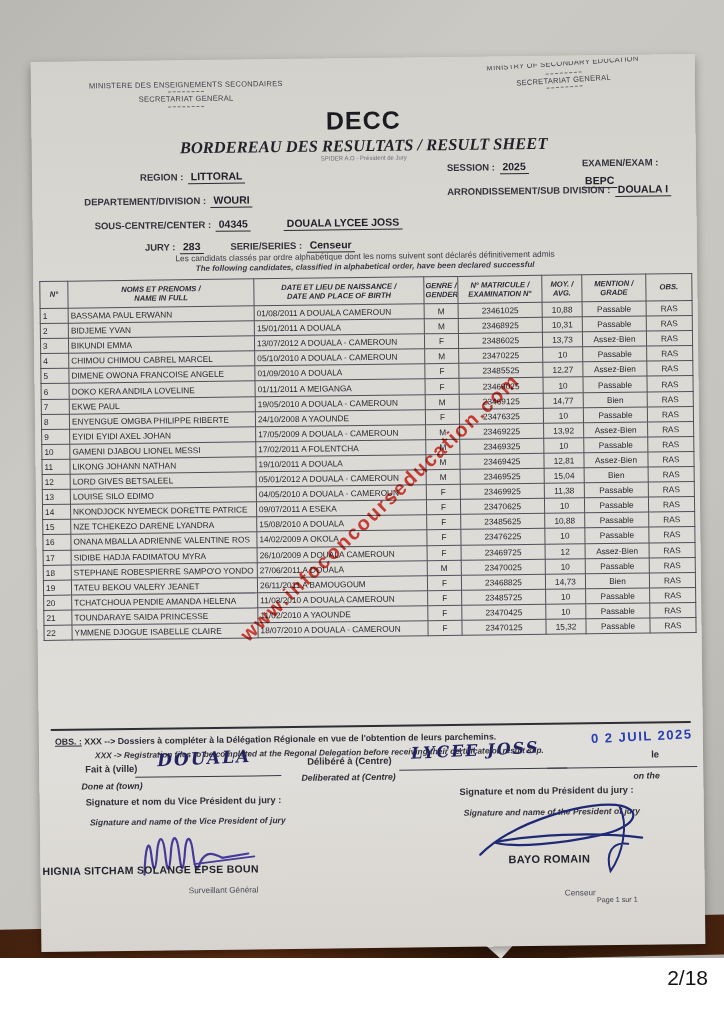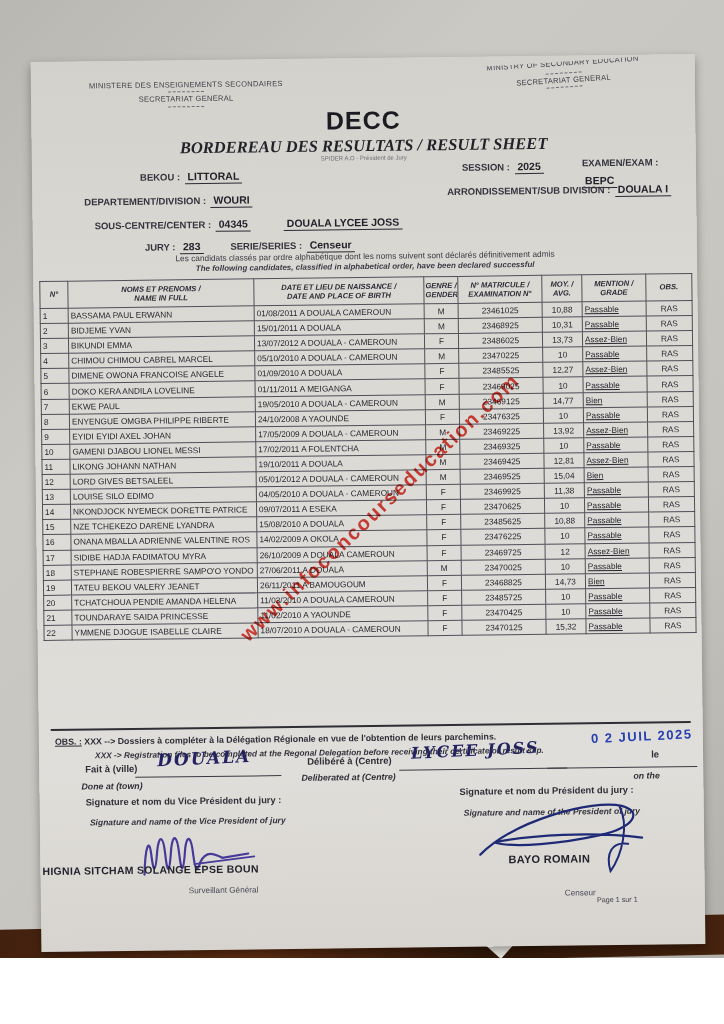--- a/index.html
+++ b/index.html
@@ -33,21 +33,21 @@
   table.results{position:absolute;left:6px;top:219px;width:652px;border-collapse:collapse;
                 table-layout:fixed;background:transparent;}
   table.results th,table.results td{border:1px solid #50505a;overflow:hidden;white-space:nowrap;}
   table.results th{font-size:7.6px;font-style:italic;font-weight:bold;text-align:center;
                    line-height:1.2;height:24px;color:#2c2c35;}
   table.results td{height:14.1px;font-size:8.3px;padding:0 2px;color:#26262e;}
   .c-n{text-align:left;}
   .c-name{text-align:left;}
   .c-birth{text-align:left;}
   .c-gender,.c-mat,.c-avg,.c-obs{text-align:center;}
-  .c-grade{text-align:left;font-size:7.2px;color:#565661;text-decoration:underline;}
+  .c-grade{text-align:center;font-size:7.2px;color:#565661;}
   
   .watermark{left:124px;top:438px;width:440px;text-align:center;transform:rotate(-43deg);
              font-size:20px;font-weight:bold;letter-spacing:2px;color:rgba(222,36,26,.85);
              mix-blend-mode:multiply;z-index:5;}
   
   .sep{left:12px;top:667px;width:640px;border-top:2px solid #2e2e35;}
   .obs1{left:16px;top:675px;font-size:8.8px;font-weight:bold;color:#2e2e37;}
   .obs1 .u{text-decoration:underline;margin-top:27px;}
   .obs2{left:56px;top:689px;font-size:8.3px;font-style:italic;font-weight:bold;color:#33333c;}
   .stamp{left:552px;top:674px;font-size:13px;font-weight:bold;letter-spacing:1.5px;
@@ -89,24 +89,24 @@
         <div class="dashline"></div>
         <div>SECRETARIAT GENERAL</div>
         <div class="dashline"></div>
       </div>
 
       <div class="abs org">DECC</div>
       <div class="abs doc-title">BORDEREAU DES RESULTATS / RESULT SHEET</div>
       <div class="abs doc-sub">SPIDER A.O - Président de Jury</div>
 
       <div class="abs" style="left:108px;top:106px;">
-        <span class="lab">BEKOU :</span>
+        <span class="lab">REGION :</span>
         <span class="val">LITTORAL</span>
       </div>
-      <div class="abs" style="left:415px;top:100px;margin-left:15px;">
+      <div class="abs" style="left:415px;top:100px;">
         <span class="lab">SESSION :</span>
         <span class="val">2025</span>
       </div>
       <div class="abs" style="left:550px;top:97px;">
         <span class="lab">EXAMEN/EXAM :</span>
         <span class="val">BEPC</span>
       </div>
       <div class="abs" style="left:52px;top:130px;">
         <span class="lab">DEPARTEMENT/DIVISION :</span>
         <span class="val">WOURI</span>
@@ -465,13 +465,16 @@
       </svg>
 
       <div class="abs pname" style="left:2px;top:803px;">HIGNIA SITCHAM SOLANGE EPSE BOUN</div>
       <div class="abs pname" style="left:468px;top:797px;font-size:11px;">BAYO ROMAIN</div>
       <div class="abs prole" style="left:104px;top:826px;margin-left:44px;">Surveillant Général</div>
       <div class="abs prole" style="left:524px;top:821px;margin-top:12px;">Censeur</div>
       <div class="abs pgnote" style="left:556px;top:840px;">Page 1 sur 1</div>
     </div>
   </div>
 
+  <div class="pagebar">
+    <span class="pageno">2/18</span>
+  </div>
 </div>
 
 </body></html>

